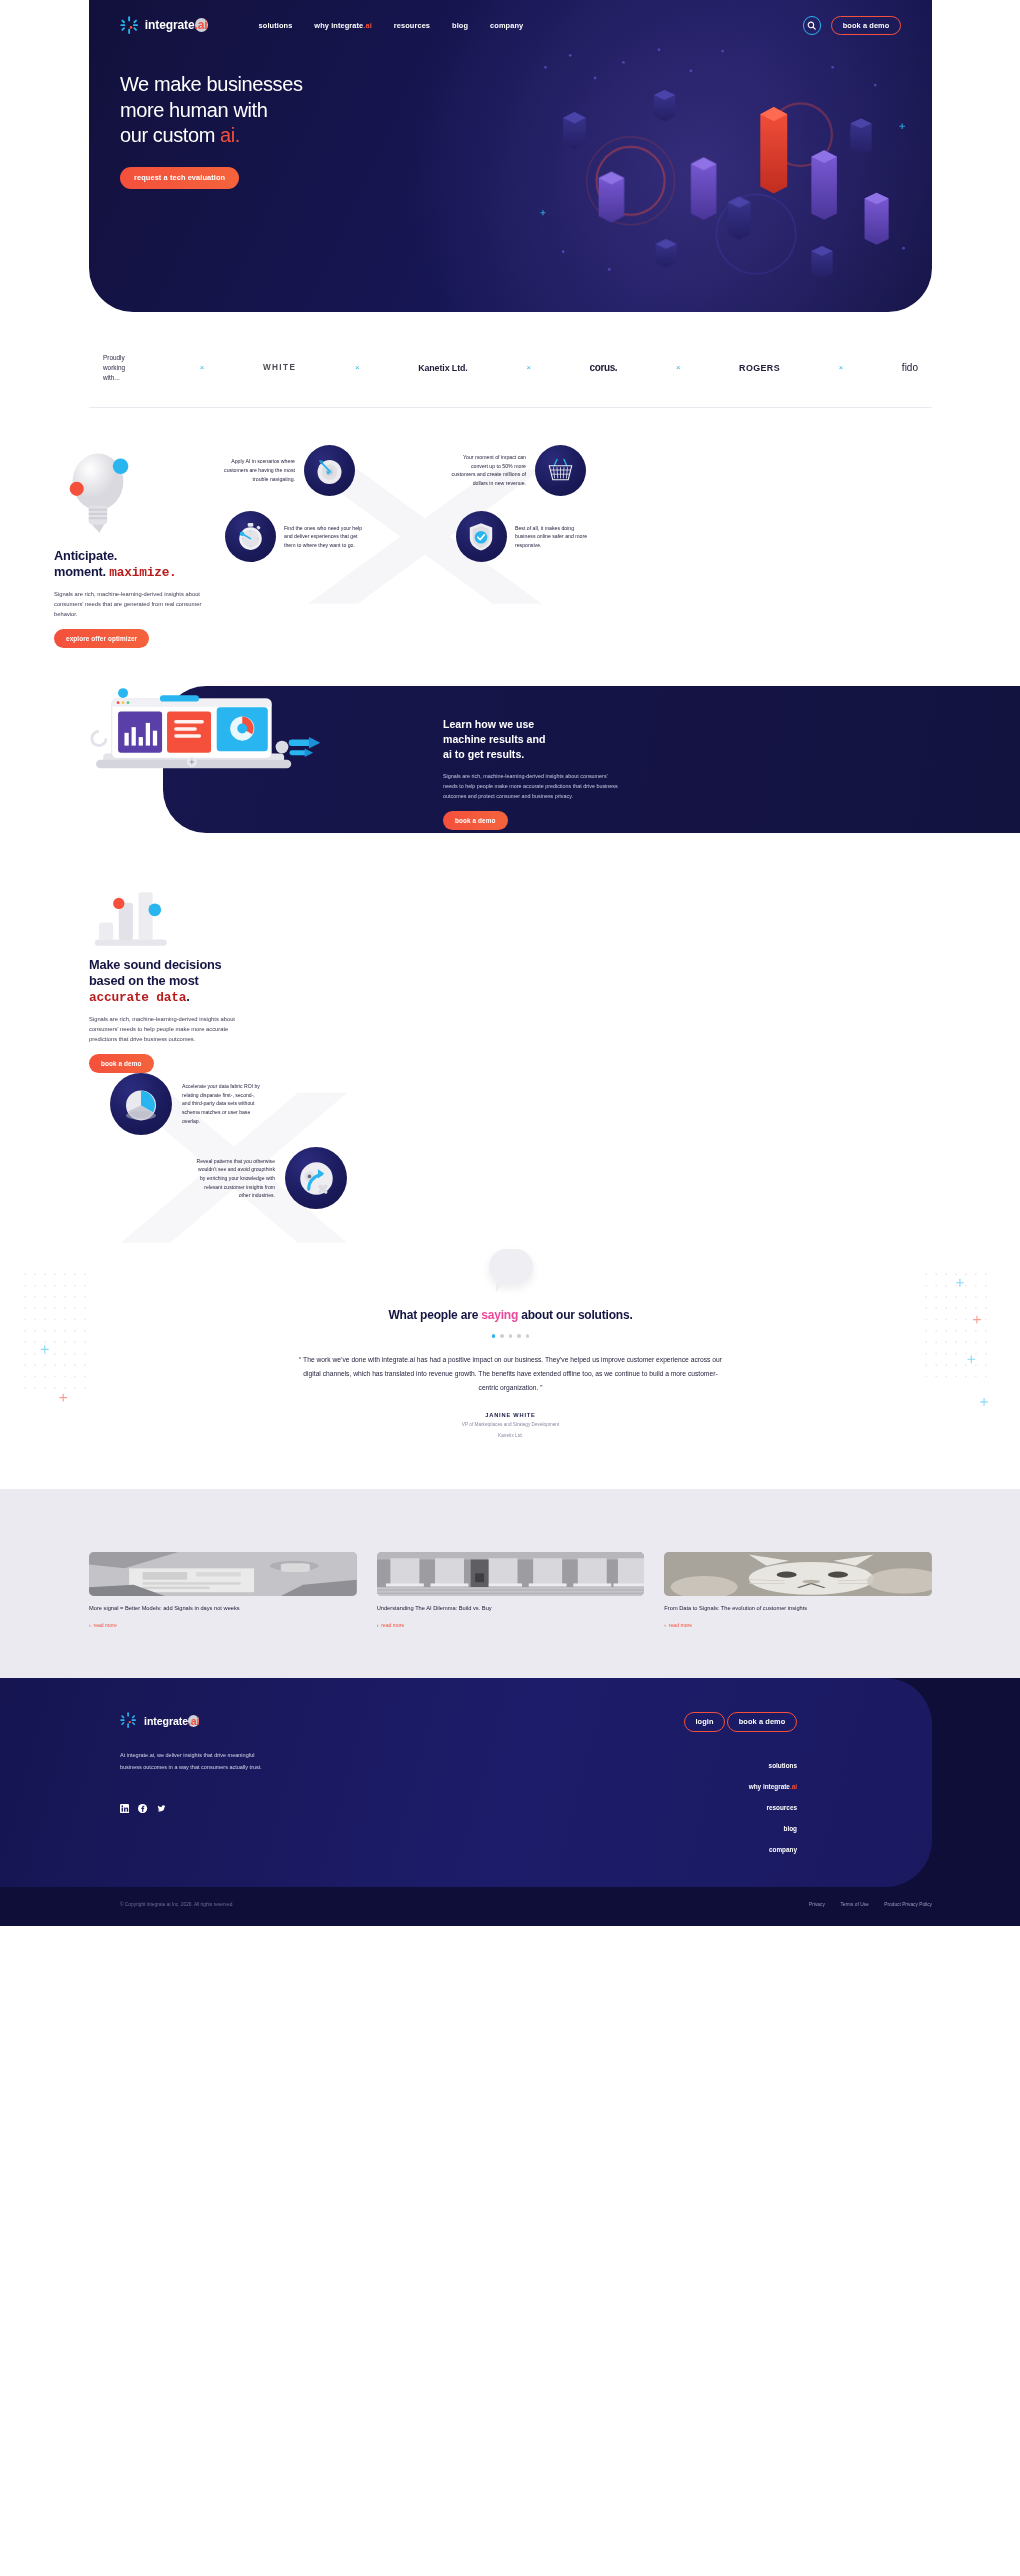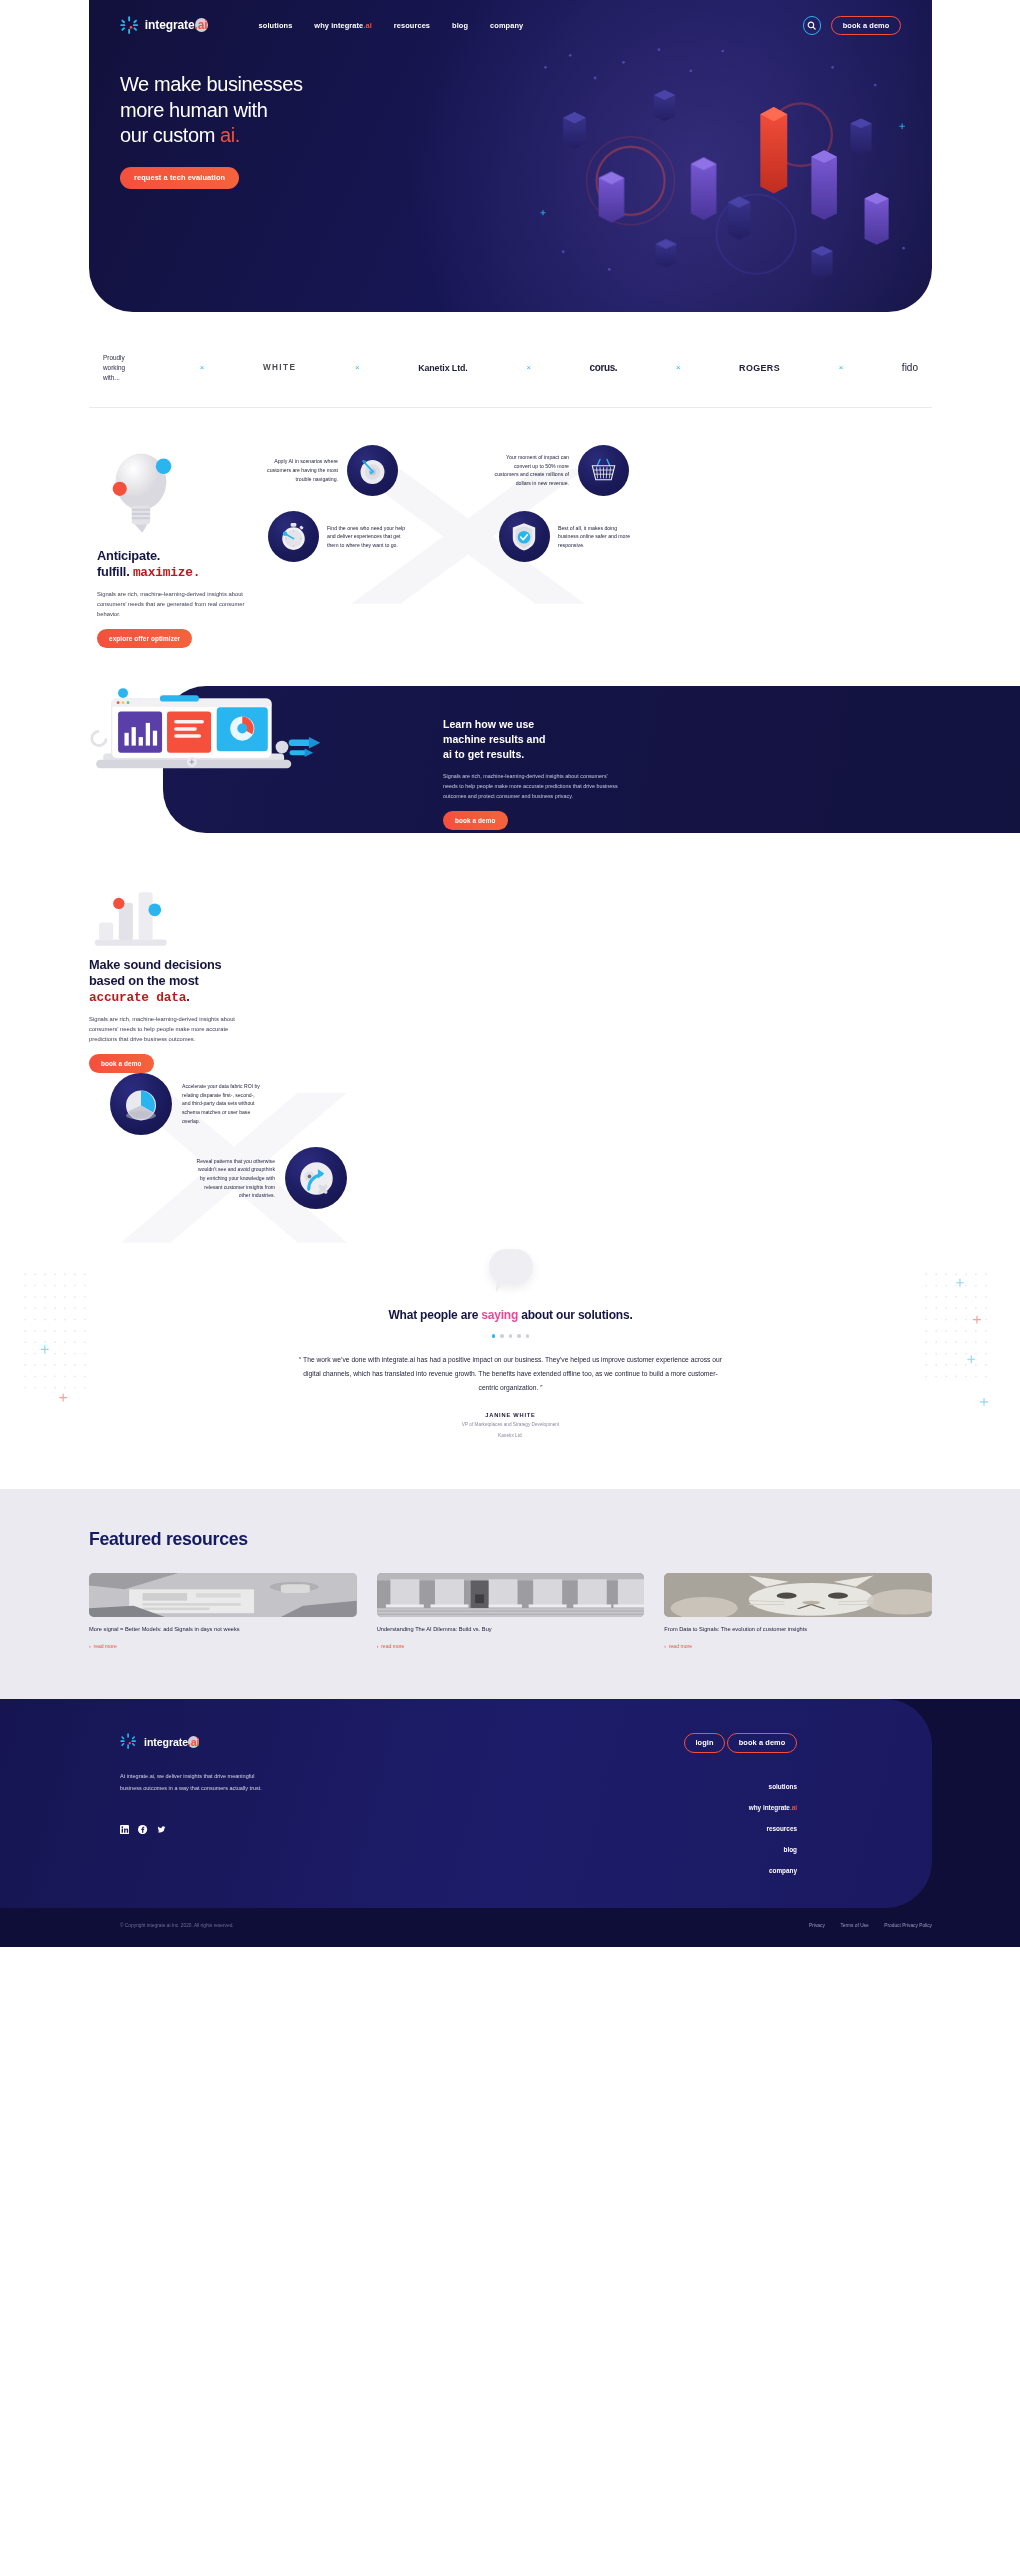--- a/index.html
+++ b/index.html
@@ -72,21 +72,21 @@
   .proudly { font-size:6.4px; line-height:1.55; color:#2a2a44; width:38px; font-weight:400;}
   .xsep { color:#29b6f0; font-size:7.8px; padding:0 0; flex:1; text-align:center; }
   .plogo { font-weight:700; color:#20203c; white-space:nowrap; }
   .plogo.telus { font-size:8.2px; letter-spacing:1.4px; color:#4b4b55; }
   .plogo.kanetix { font-size:8.9px; letter-spacing:-0.1px; }
   .plogo.corus { font-size:10px; letter-spacing:-0.4px; }
   .plogo.rogers { font-size:8.9px; letter-spacing:0.4px; }
   .plogo.fido { font-size:10px; font-weight:400; }
 
   
-  .sec-anticipate { padding:37px 97px 0; display:flex; gap:0; position:relative; }
+  .sec-anticipate { padding:37px 54px 0; display:flex; gap:0; position:relative; }
   .anticipate-left { width:155px; flex:0 0 155px; padding-top:0; }
   .bulb { width:82px; height:99px; position:relative; margin-left:4.3px; }
   h2.sec-title { font-size:12.8px; font-weight:700; line-height:1.28; letter-spacing:-0.2px; margin-top:4.3px;}
   h2.sec-title .accent { color:#b91c1c;font-family:Liberation Mono, monospace; }
   .sec-para { font-size:5.8px; line-height:1.75; color:#3c3c55; margin-top:7px; }
   .btn-solid.sm { margin-top:10px; padding:5.7px 12px; font-size:6.4px; }
 
   .features { flex:1; position:relative; padding-left:7px; }
   .feat-row { display:flex; align-items:center; gap:0; }
   .feat-row.r1 { margin-left:0; }
@@ -369,21 +369,21 @@
           <rect x="43" y="90" width="26" height="3" fill="#cfcfd6"></rect>
           <rect x="43" y="96" width="26" height="3" fill="#cfcfd6"></rect>
           <rect x="43" y="102" width="26" height="3" fill="#cfcfd6"></rect>
           <path d="M47 112 L65 112 L58 124 Z" fill="#d5d5dc"></path>
           <circle cx="88" cy="30" r="11" fill="#29b6f0"></circle>
           <circle cx="26" cy="62" r="10" fill="#f4503c"></circle>
         </svg>
       </div>
       <h2 class="sec-title">
         <span>Anticipate.</span><br>
-        <span>fulfill. </span><span class="accent">maximize.</span>
+        <span>moment. </span><span class="accent">maximize.</span>
       </h2>
       <p class="sec-para">Signals are rich, machine-learning-derived insights about consumers’ needs that are generated from real consumer behavior.</p>
       <button class="btn-solid sm">explore offer optimizer</button>
     </div>
 
     <div class="features">
       <svg class="xband" viewBox="0 0 350 230">
         <g fill="#f0f0f4">
           <path d="M10 20 L80 20 L340 210 L270 210 Z"></path>
           <path d="M270 20 L340 20 L80 210 L10 210 Z"></path>
@@ -748,21 +748,20 @@
       <span class="dot"></span>
       <span class="dot"></span>
     </div>
     <p class="quote-body">“ The work we’ve done with integrate.ai has had a positive impact on our business. They’ve helped us improve customer experience across our digital channels, which has translated into revenue growth. The benefits have extended offline too, as we continue to build a more customer-centric organization. ”</p>
     <div class="quote-name">JANINE WHITE</div>
     <div class="quote-role">VP of Marketplaces and Strategy Development</div>
     <div class="quote-role">Kanetix Ltd.</div>
   </div>
 
   <div class="sec-res">
-    <h2 class="res-title">Featured resources</h2>
     <div class="res-grid">
 
       <div class="res-card">
         <div class="res-thumb">
           <svg viewBox="0 0 120 70" width="100%" height="100%" preserveAspectRatio="none">
             <rect width="120" height="70" fill="#c4c4c8"></rect>
             <rect x="18" y="26" width="56" height="38" fill="#eaeaea"></rect>
             <rect x="24" y="32" width="20" height="12" fill="#cfcfcf"></rect>
               <rect x="48" y="32" width="20" height="7" fill="#d9d9d9"></rect>
             <rect x="24" y="48" width="44" height="4" fill="#d4d4d4"></rect>

